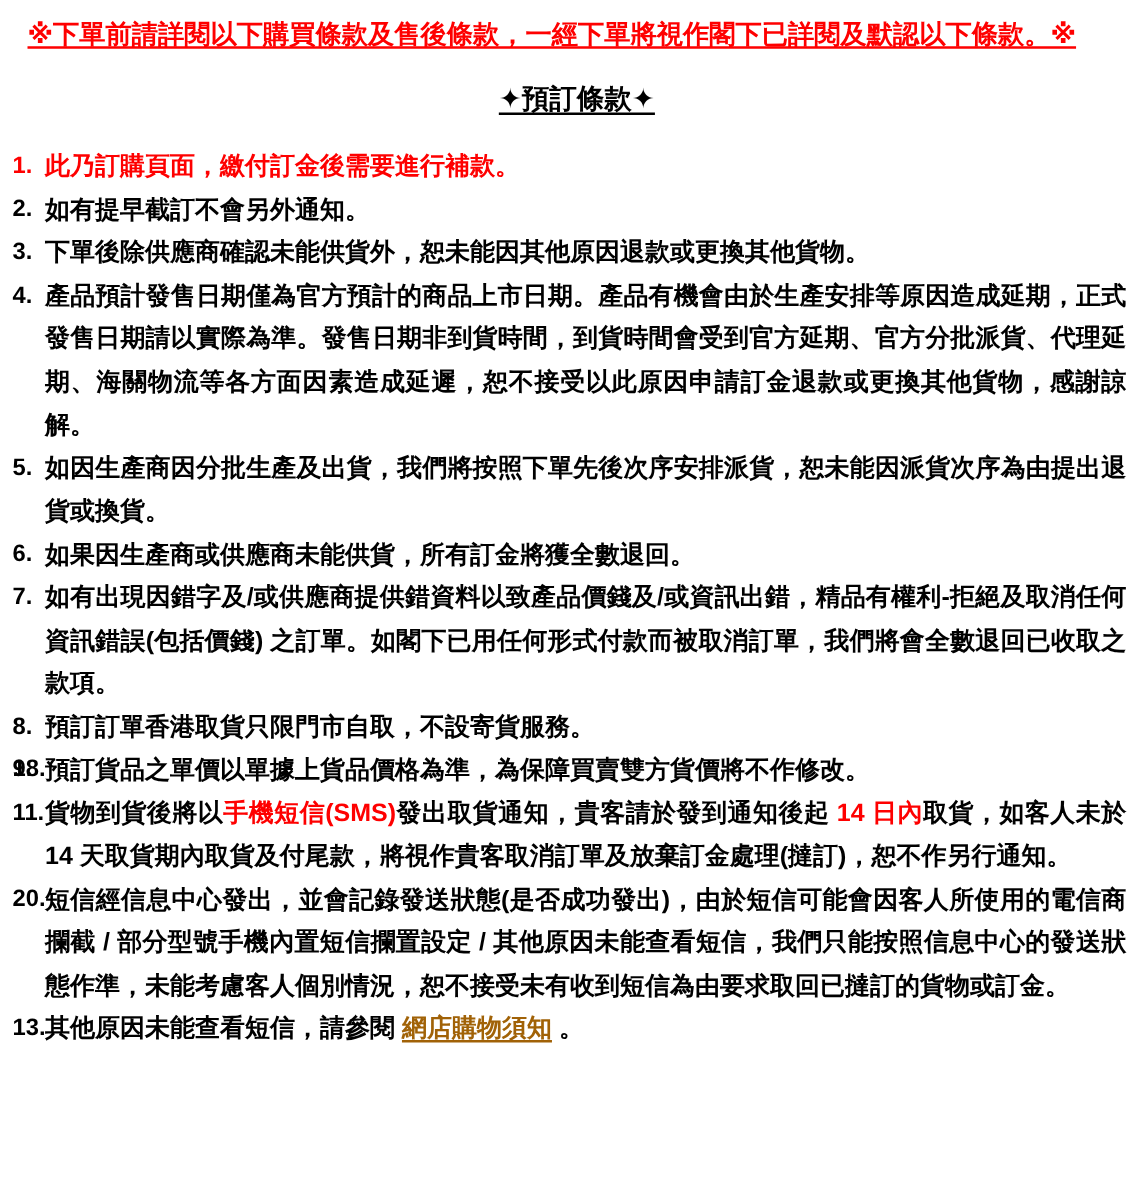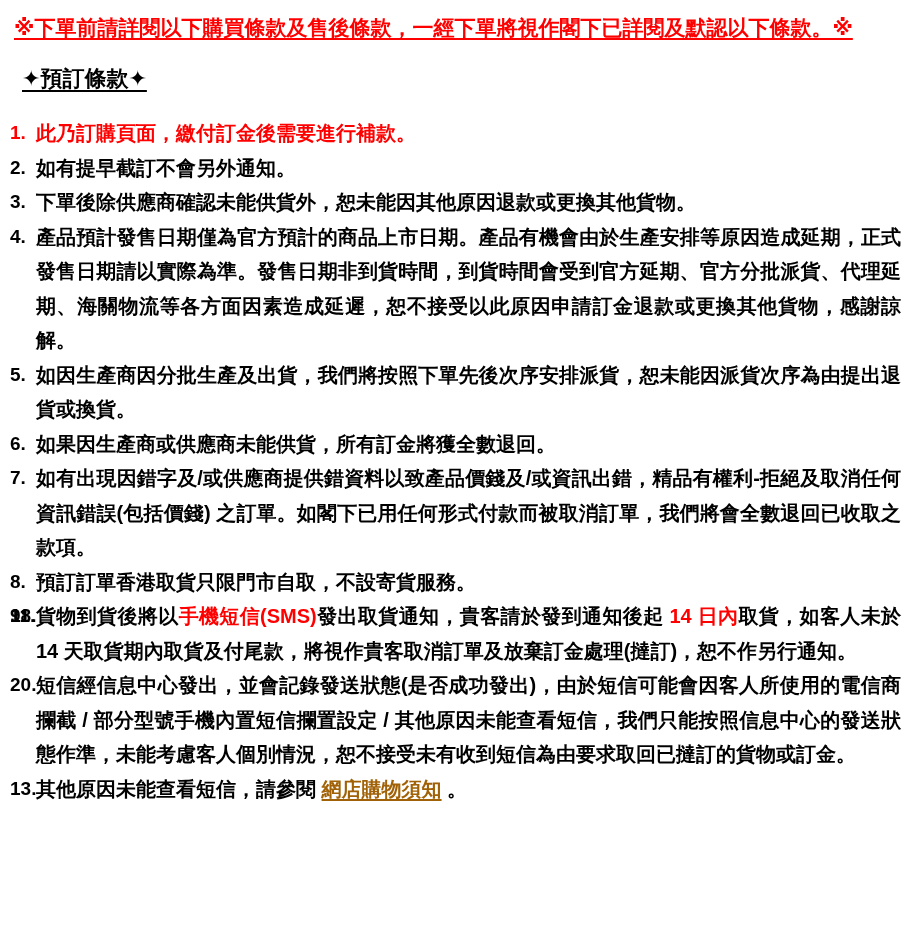--- a/index.html
+++ b/index.html
@@ -8,36 +8,37 @@
     height: 948px;
     overflow: hidden;
     font-family: "Liberation Sans", "DejaVu Sans", sans-serif;
     font-weight: 700;
     color: #000000;
     -webkit-font-smoothing: antialiased;
   }
   .doc { padding: 10px 12px 0 10px; }
 
   .notice {
-    margin: 4px 0 0 4px;
+    margin: 4px 0 0 12px;
     font-size: 21px;
     line-height: 28px;
     color: #fe0000;
     text-decoration: underline;
     text-underline-offset: 3px;
   }
 
   .section-title {
     margin: 23px 0 23px 12px;
     font-size: 22px;
     line-height: 28px;
     color: #000000;
     text-decoration: underline;
     text-underline-offset: 4px;
     font-weight: 700;
+    text-align: center;
   }
 
   ol.terms {
     list-style: none;
     margin: 0;
     padding: 0;
   }
   ol.terms li.term {
     position: relative;
     padding-left: 26px;
@@ -116,20 +117,21 @@
       <span class="num">8.</span>
       <span class="txt">預訂訂單香港取貨只限門市自取，不設寄貨服務。</span>
     </li>
 
     <li class="term">
       <span class="num">9.</span>
     </li>
 
     <li class="term">
       <span class="num">18.</span>
+      <span class="txt">預訂貨品之單價以單據上貨品價格為準，為保障買賣雙方貨價將不作修改。</span>
     </li>
 
     <li class="term">
       <span class="num">11.</span>
       <span class="txt"><span>貨物到貨後將以</span><span class="hl-red">手機短信(SMS)</span><span>發出取貨通知，貴客請於發到通知後起 </span><span class="hl-red">14 日內</span><span>取貨，如客人未於 14 天取貨期內取貨及付尾款，將視作貴客取消訂單及放棄訂金處理(撻訂)，恕不作另行通知。</span></span>
     </li>
 
     <li class="term">
       <span class="num">20.</span>
       <span class="txt">短信經信息中心發出，並會記錄發送狀態(是否成功發出)，由於短信可能會因客人所使用的電信商攔截 / 部分型號手機內置短信攔置設定 / 其他原因未能查看短信，我們只能按照信息中心的發送狀態作準，未能考慮客人個別情況，恕不接受未有收到短信為由要求取回已撻訂的貨物或訂金。</span>

